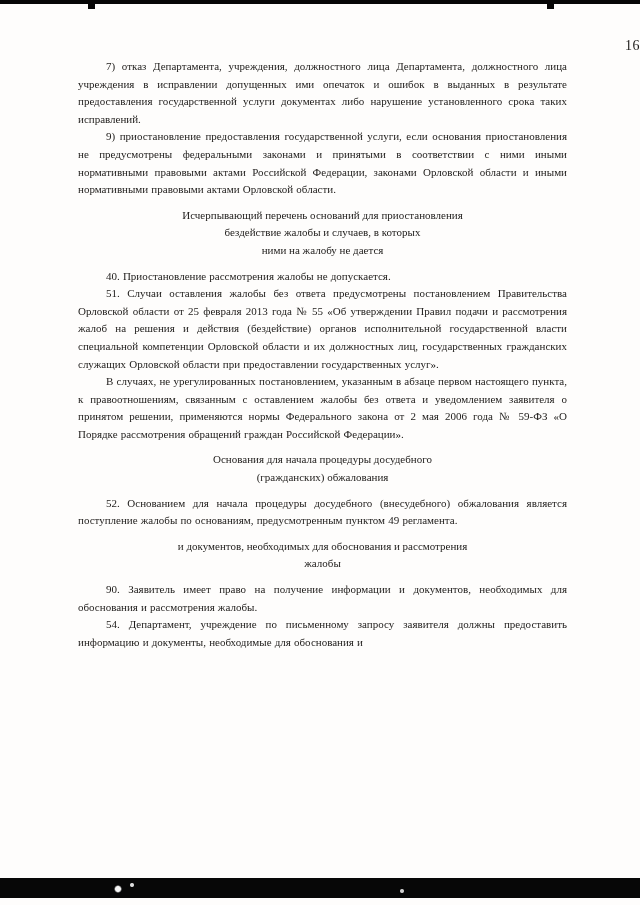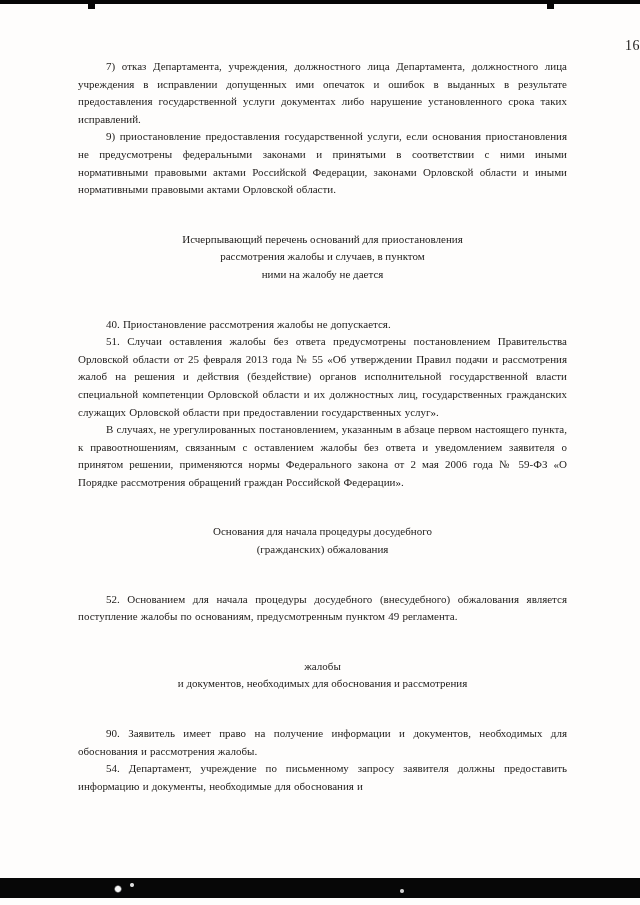--- a/index.html
+++ b/index.html
@@ -68,21 +68,21 @@
     font-size: 11px;
     line-height: 17.6px;
     text-align: justify;
   }
   .para {
     margin: 0;
     text-indent: 28px;
     word-spacing: 0.4px;
   }
   .heading {
-    margin: 32px 0;
+    margin: 8px 0;
     text-align: center;
     text-indent: 0;
     font-family: Liberation Serif, serif;
   }
   .heading-line {
     text-align: center;
   }
 </style>
 </head>
 <body>
@@ -93,38 +93,38 @@
 
   <div class="page-number">16</div>
 
   <div class="content">
 
     <p class="para">7) отказ Департамента, учреждения, должностного лица Департамента, должностного лица учреждения в исправлении допущенных ими опечаток и ошибок в выданных в результате предоставления государственной услуги документах либо нарушение установленного срока таких исправлений.</p>
     <p class="para">9) приостановление предоставления государственной услуги, если основания приостановления не предусмотрены федеральными законами и принятыми в соответствии с ними иными нормативными правовыми актами Российской Федерации, законами Орловской области и иными нормативными правовыми актами Орловской области.</p>
 
     <div class="heading">
       <div class="heading-line">Исчерпывающий перечень оснований для приостановления</div>
-      <div class="heading-line">рассмотрения жалобы и случаев, в пунктом</div>
+      <div class="heading-line">бездействие жалобы и случаев, в которых</div>
       <div class="heading-line">ними на жалобу не дается</div>
     </div>
 
     <p class="para">40. Приостановление рассмотрения жалобы не допускается.</p>
     <p class="para">51. Случаи оставления жалобы без ответа предусмотрены постановлением Правительства Орловской области от 25 февраля 2013 года № 55 «Об утверждении Правил подачи и рассмотрения жалоб на решения и действия (бездействие) органов исполнительной государственной власти специальной компетенции Орловской области и их должностных лиц, государственных гражданских служащих Орловской области при предоставлении государственных услуг».</p>
     <p class="para">В случаях, не урегулированных постановлением, указанным в абзаце первом настоящего пункта, к правоотношениям, связанным с оставлением жалобы без ответа и уведомлением заявителя о принятом решении, применяются нормы Федерального закона от 2 мая 2006 года № 59-ФЗ «О Порядке рассмотрения обращений граждан Российской Федерации».</p>
 
     <div class="heading">
       <div class="heading-line">Основания для начала процедуры досудебного</div>
       <div class="heading-line">(гражданских) обжалования</div>
     </div>
 
     <p class="para">52. Основанием для начала процедуры досудебного (внесудебного) обжалования является поступление жалобы по основаниям, предусмотренным пунктом 49 регламента.</p>
 
     <div class="heading">
+      <div class="heading-line">и документов, необходимых для обоснования и рассмотрения</div>
       <div class="heading-line">жалобы</div>
-      <div class="heading-line">и документов, необходимых для обоснования и рассмотрения</div>
     </div>
 
     <p class="para">90. Заявитель имеет право на получение информации и документов, необходимых для обоснования и рассмотрения жалобы.</p>
     <p class="para">54. Департамент, учреждение по письменному запросу заявителя должны предоставить информацию и документы, необходимые для обоснования и</p>
 
   </div>
 
   <div class="scan-bar-bottom"></div>
 
 </div>

